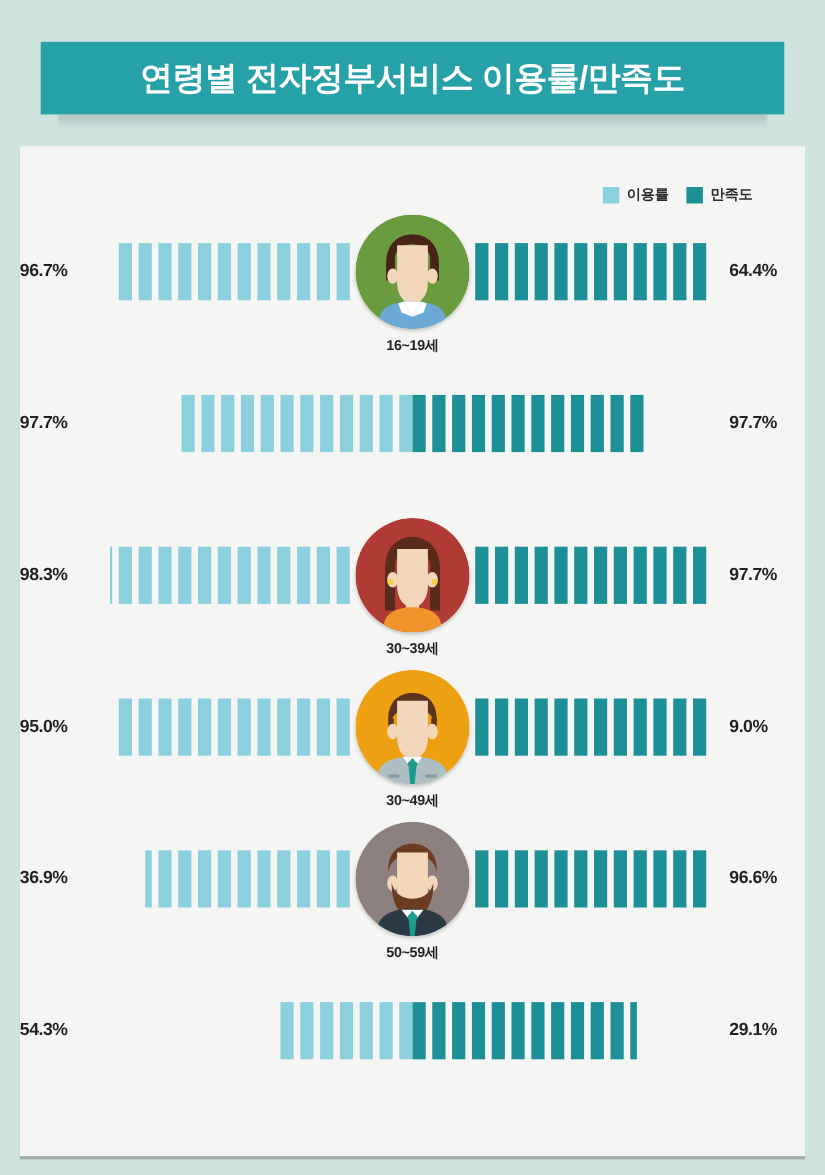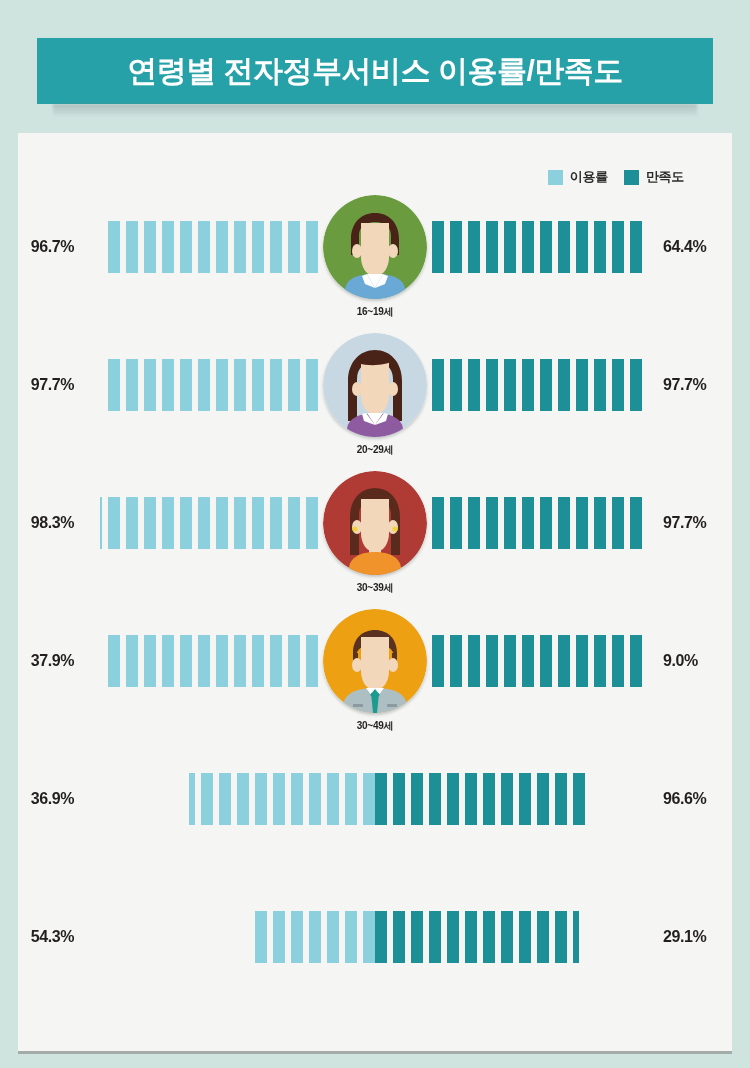--- a/index.html
+++ b/index.html
@@ -66,21 +66,21 @@
   .row-core {
     position: absolute; left: 0; top: 0; width: 714px; height: 104px;
     display: flex; align-items: center;
   }
 
   .val {
     width: 86px;
     font-size: 16px; font-weight: bold; color: #231f20;
     letter-spacing: -0.4px;
   }
-  .val.left { text-align: center; padding-right: 17px; }
+  .val.left { text-align: left; padding-right: 17px; }
   .val.right { text-align: left; padding-left: 17px; }
 
   .bar-wrap { flex: 1 1 0; height: 52px; position: relative; }
   .bar {
     position: absolute; top: 0; height: 52px;
     display: flex; gap: 6px;
   }
   .bar.left { right: 0; justify-content: flex-end; flex-direction: row-reverse; }
   .bar.left .seg:first-child { }
   .bar.right { left: 0; }
@@ -93,21 +93,21 @@
     display: flex; flex-direction: column; align-items: center;
   }
   .avatar {
     width: 104px; height: 104px; border-radius: 50%;
     position: relative; overflow: hidden;
     box-shadow: 0 2px 3px rgba(80,90,88,.30);
   }
   .av-label {
     position: absolute; top: 110px; left: 50%;
     transform: translateX(-50%);
-    font-size: 10px; font-weight: bold; color: #231f20;
+    font-size: 13px; font-weight: bold; color: #231f20;
     white-space: nowrap; letter-spacing: -0.3px;
   }
   .avatar svg { display: block; width: 104px; height: 104px; }
 </style>
 </head>
 <body>
 
 <div class="page">
 
   <div class="title-bar">
@@ -195,38 +195,20 @@
                 <span class="seg" style="width:12px"></span>
                 <span class="seg" style="width:12px"></span>
                 <span class="seg" style="width:12px"></span>
                 <span class="seg" style="width:12px"></span>
                 <span class="seg" style="width:12px"></span>
                 <span class="seg" style="width:12px"></span>
                 <span class="seg" style="width:12px"></span>
                 <span class="seg" style="width:12px"></span>
                 <span class="seg" style="width:12px"></span>
               </div>
-      </div>
-      <div class="avatar-col">
-        <div class="avatar">
-                <svg viewBox="0 0 104 104" xmlns="http://www.w3.org/2000/svg">
-    <circle cx="52" cy="52" r="52" fill="#c7d8e2"></circle>
-    <path d="M25 48c0-19 12-31 27-31s27 12 27 31v40h-9V46c0-11-8-18-18-18s-18 7-18 18v42h-9z" fill="#4a2318"></path>
-    <ellipse cx="34" cy="56" rx="5" ry="7" fill="#f2d7bb"></ellipse>
-    <ellipse cx="70" cy="56" rx="5" ry="7" fill="#f2d7bb"></ellipse>
-    <path d="M38 28h28v34c0 11-6 19-14 19s-14-8-14-19z" fill="#f2d7bb"></path>
-    <rect x="46" y="70" width="12" height="14" fill="#f2d7bb"></rect>
-    <path d="M34 30c8-10 26-12 36-2-8 4-22 6-36 2z" fill="#4a2318"></path>
-    <path d="M24 104v-7c0-11 12-17 28-17s28 6 28 17v7z" fill="#8e5aa0"></path>
-            <path d="M44 80h16l-8 12z" fill="#ffffff"></path>
-            <path d="M43 80l9 12-11-4-2-7z" fill="#ffffff"></path>
-            <path d="M61 80l-9 12 11-4 2-7z" fill="#ffffff"></path>
-  </svg>
-              </div>
-        <div class="av-label">20~29세</div>
       </div>
       <div class="bar-wrap">
         <div class="bar right">
                 <span class="seg" style="width:12px"></span>
                 <span class="seg" style="width:12px"></span>
                 <span class="seg" style="width:12px"></span>
                 <span class="seg" style="width:12px"></span>
                 <span class="seg" style="width:12px"></span>
                 <span class="seg" style="width:12px"></span>
                 <span class="seg" style="width:12px"></span>
@@ -290,21 +272,21 @@
                 <span class="seg" style="width:12px"></span>
                 <span class="seg" style="width:12px"></span>
                 <span class="seg" style="width:12px"></span>
               </div>
       </div>
       <div class="val right">97.7%</div>
     </div>
         </div>
         <div class="row">
     <div class="row-core">
-      <div class="val left">37.9%</div>
+      <div class="val left">95.0%</div>
       <div class="bar-wrap">
         <div class="bar left">
                 <span class="seg" style="width:12px"></span>
                 <span class="seg" style="width:12px"></span>
                 <span class="seg" style="width:12px"></span>
                 <span class="seg" style="width:12px"></span>
                 <span class="seg" style="width:12px"></span>
                 <span class="seg" style="width:12px"></span>
                 <span class="seg" style="width:12px"></span>
                 <span class="seg" style="width:12px"></span>
@@ -365,20 +347,39 @@
                 <span class="seg" style="width:12px"></span>
                 <span class="seg" style="width:12px"></span>
                 <span class="seg" style="width:12px"></span>
                 <span class="seg" style="width:12px"></span>
                 <span class="seg" style="width:12px"></span>
                 <span class="seg" style="width:12px"></span>
                 <span class="seg" style="width:12px"></span>
                 <span class="seg" style="width:6.25800000000001px"></span>
               </div>
       </div>
+      <div class="avatar-col">
+        <div class="avatar">
+                <svg viewBox="0 0 104 104" xmlns="http://www.w3.org/2000/svg">
+    <circle cx="52" cy="52" r="52" fill="#8d8180"></circle>
+    <path d="M30 42c0-13 9-22 22-22s22 9 22 22v4c-2-11-9-16-22-16s-20 5-22 16z" fill="#6b3b22"></path>
+    <ellipse cx="34" cy="56" rx="5" ry="7" fill="#f2d7bb"></ellipse>
+    <ellipse cx="70" cy="56" rx="5" ry="7" fill="#f2d7bb"></ellipse>
+    <path d="M38 28h28v34c0 11-6 19-14 19s-14-8-14-19z" fill="#f2d7bb"></path>
+    <rect x="46" y="70" width="12" height="14" fill="#f2d7bb"></rect>
+    <path d="M33 56c0 20 9 32 19 32s19-12 19-32c-3 10-10 14-19 14s-16-4-19-14z" fill="#6b3b22"></path>
+             <path d="M40 52h24v6H40z" fill="#f2d7bb"></path>
+    <path d="M20 104v-5c0-12 11-20 32-20s32 8 32 20v5z" fill="#2c3a45"></path>
+            <path d="M42 80h20l-10 13z" fill="#ffffff"></path>
+            <path d="M48 85h8l-2 19h-4z" fill="#1d9b8e"></path>
+            <path d="M52 81l5 6-5 4-5-4z" fill="#1d9b8e"></path>
+  </svg>
+              </div>
+        <div class="av-label">50~59세</div>
+      </div>
       <div class="bar-wrap">
         <div class="bar right">
                 <span class="seg" style="width:12px"></span>
                 <span class="seg" style="width:12px"></span>
                 <span class="seg" style="width:12px"></span>
                 <span class="seg" style="width:12px"></span>
                 <span class="seg" style="width:12px"></span>
                 <span class="seg" style="width:12px"></span>
                 <span class="seg" style="width:12px"></span>
                 <span class="seg" style="width:12px"></span>

